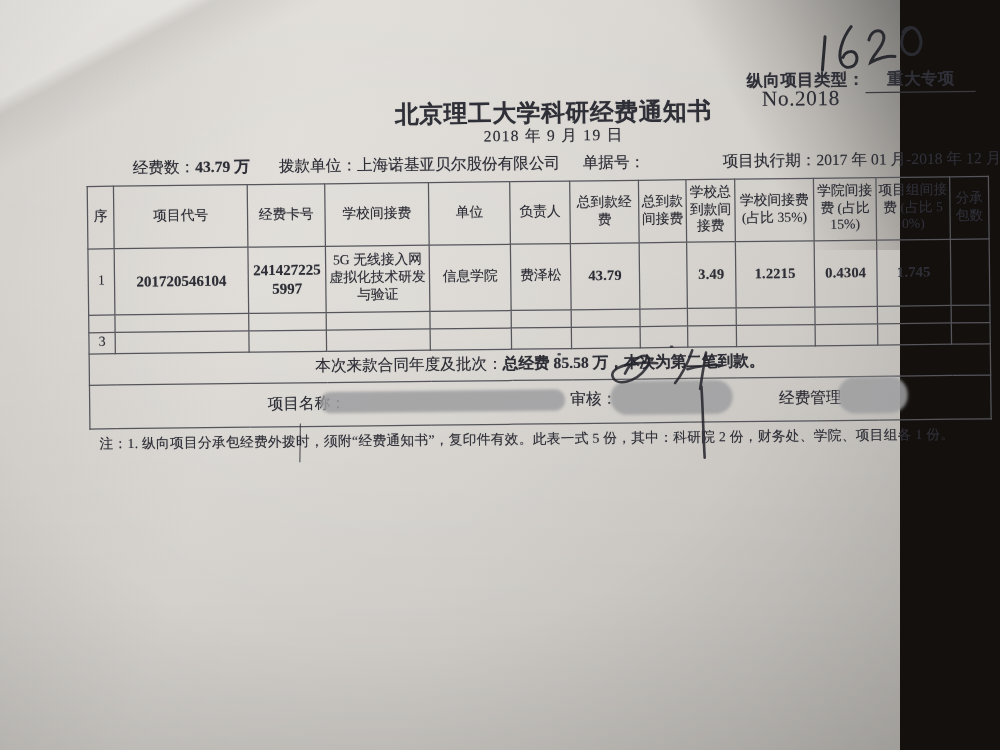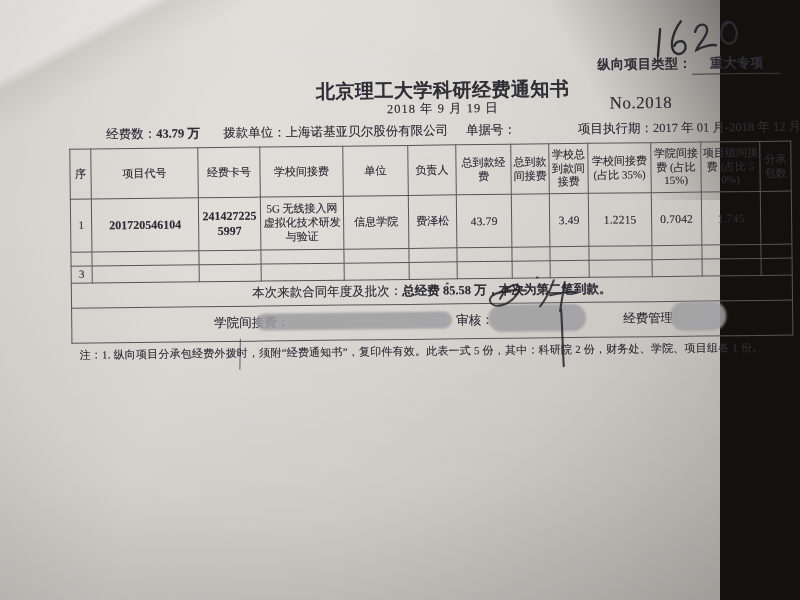--- a/index.html
+++ b/index.html
@@ -33,21 +33,21 @@
   .doc{
     position:absolute;inset:0;
     transform:rotate(-0.65deg);transform-origin:400px 300px;
     color:#2f2f37;
     text-shadow:0 0 .6px rgba(47,47,60,.45);
   }
   
   .hand-number{position:absolute;left:645px;top:14px;}
   .proj-type{position:absolute;left:600px;top:58px;font-size:13px;font-weight:bold;letter-spacing:.5px;white-space:nowrap;}
   .proj-type .val{display:inline-block;padding:0 16px 1px 18px;border-bottom:1.2px solid #3a3a40;}
-  .doc-no{position:absolute;left:612px;top:96px;font-size:17px;letter-spacing:.5px;}
+  .doc-no{position:absolute;left:612px;top:72px;font-size:17px;letter-spacing:.5px;}
   .title{position:absolute;left:300px;top:78px;width:290px;text-align:center;font-size:19px;font-weight:bold;letter-spacing:.5px;white-space:nowrap;}
   .date{position:absolute;left:300px;top:101px;width:290px;text-align:center;font-size:12.5px;letter-spacing:1px;}
   
   .info{position:absolute;left:72px;top:123px;width:722px;height:20px;font-size:12.5px;white-space:nowrap;}
   .info b{font-weight:bold;}
   .info .seg{position:absolute;top:0;}
   .seg.amount{left:36px;}
   .seg.funder{left:153px;}
   .seg.receipt{left:396px;text-align:right;}
   .seg.period{left:508px;}
@@ -58,28 +58,28 @@
     font-size:11px;color:#2e2e36;
   }
   table.grid td,table.grid th{
     border:1px solid #55555b;padding:1px 1px;text-align:center;vertical-align:middle;
     word-break:break-all;font-weight:normal;line-height:1.25;
   }
   tr.hdr{height:50px;}
   tr.r1{height:53px;}
   tr.r2{height:14px;}
   tr.r3{height:16px;}
-  tr.r1 td.num{font-weight:normal;font-size:11.5px;letter-spacing:.2px;}
+  tr.r1 td.num{font-weight:bold;font-size:11.5px;letter-spacing:.2px;}
   tr.r1 td.code{font-weight:bold;font-size:12px;}
   td.batch{height:22px;text-align:left;padding:2px 6px;font-size:12.5px;white-space:nowrap;overflow:hidden;}
   td.batch b{font-weight:bold;}
   td.signrow{height:32px;position:relative;text-align:left;font-size:12.5px;font-weight:bold;}
   .sig-label{position:absolute;top:9px;white-space:nowrap;}
   .lab-pm{left:142px;}
-  .lab-audit{left:384px;}
+  .lab-audit{left:384px;font-family:Liberation Mono, monospace;}
   .lab-fund{left:551px;text-align:right;}
   .blob{position:absolute;background:rgba(158,158,160,.85);border-radius:12px;filter:blur(1.2px);}
   .blob1{left:184px;top:7px;width:196px;height:17px;}
   .blob2{left:416px;top:1px;width:98px;height:27px;border-radius:14px;}
   .blob3{left:598px;top:0px;width:56px;height:29px;border-radius:14px;}
   
   .note{position:absolute;left:79px;top:344px;width:700px;font-size:11px;letter-spacing:.2px;white-space:nowrap;}
   
   .signature{position:absolute;left:470px;top:266px;pointer-events:none;}
   .crease{position:absolute;left:239px;top:337px;width:1.4px;height:31px;background:rgba(55,55,62,.75);transform:rotate(1.5deg);}
@@ -158,21 +158,21 @@
         <td>1</td>
         <td class="code">201720546104</td>
         <td class="code">2414272255997</td>
         <td>5G 无线接入网虚拟化技术研发与验证</td>
         <td>信息学院</td>
         <td>费泽松</td>
         <td class="num">43.79</td>
         <td class="num"></td>
         <td class="num">3.49</td>
         <td class="num">1.2215</td>
-        <td class="num">0.7042</td>
+        <td class="num">0.4304</td>
         <td class="num">1.745</td>
         <td class="num"></td>
       </tr>
       <tr class="r2">
         <td></td>
         <td></td>
         <td></td>
         <td></td>
         <td></td>
         <td></td>
@@ -199,21 +199,21 @@
         <td></td>
         <td></td>
       </tr>
       <tr>
         <td class="batch" colspan="13">
           <span>本次来款合同年度及批次：</span><b>总经费 85.58 万，本次为第二笔到款。</b>
         </td>
       </tr>
       <tr>
         <td class="signrow" colspan="13">
-          <span class="sig-label lab-pm">学院间接费：</span>
+          <span class="sig-label lab-pm">项目名称：</span>
           <span class="blob blob1"></span>
           <span class="sig-label lab-audit">审核：</span>
           <span class="blob blob2"></span>
           <span class="sig-label lab-fund">经费管理</span>
           <span class="blob blob3"></span>
         </td>
       </tr>
     </tbody>
       </table>
 

